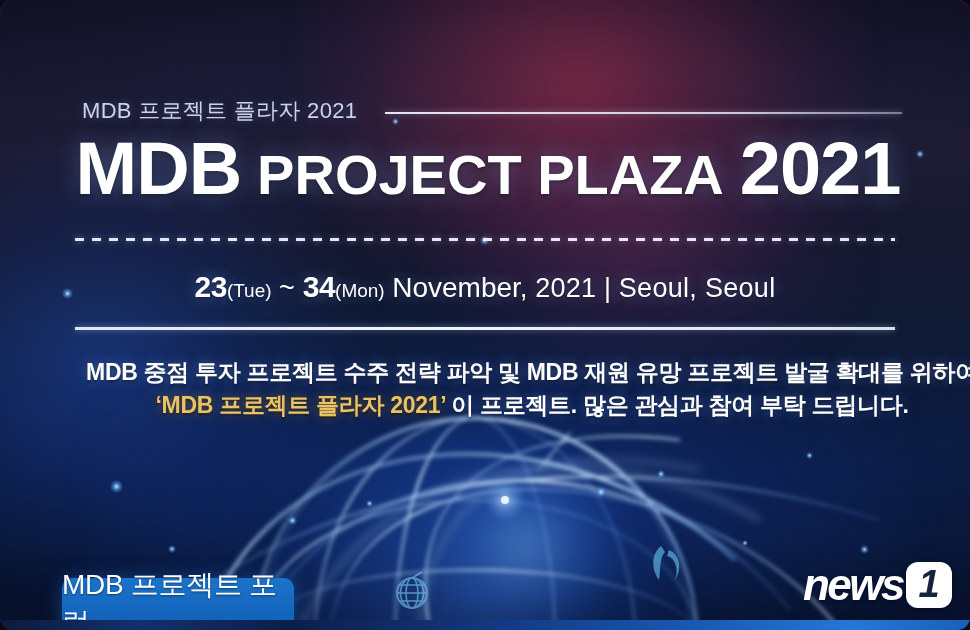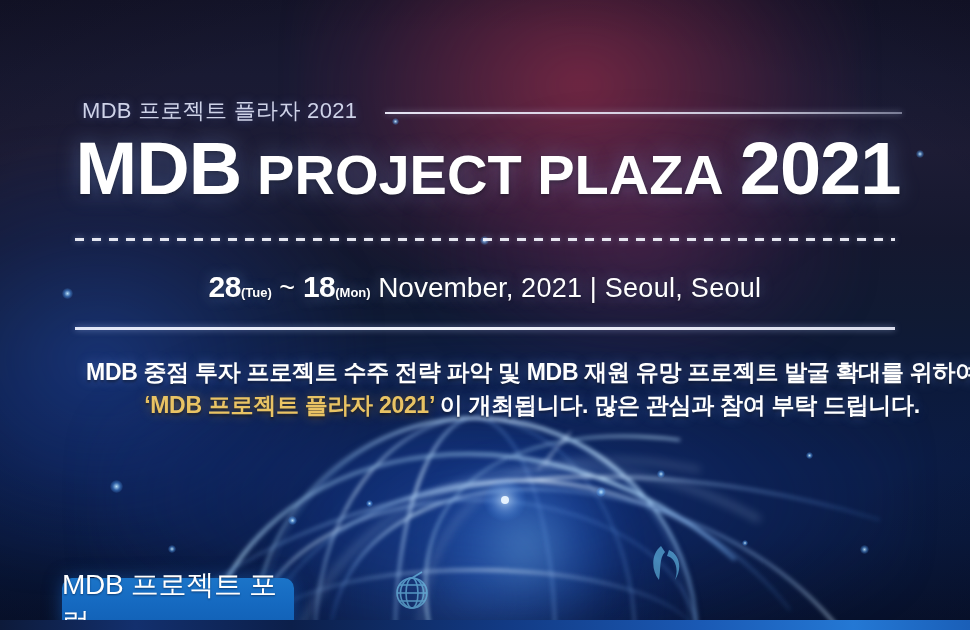--- a/index.html
+++ b/index.html
@@ -8,20 +8,21 @@
     background: #0a0a14;
   }
   #poster {
     position: relative;
     width: 970px;
     height: 630px;
     overflow: hidden;
     font-family: "Liberation Sans", "DejaVu Sans", sans-serif;
     background: #a21caf;
     user-select: none;
+    border-radius: 13px;
   }
 
   
   .bg-base {
     position: absolute;
     inset: 0;
     background:
       linear-gradient(180deg,
         #15152b 0%,
         #191a33 12%,
@@ -190,21 +191,21 @@
     position: absolute;
     left: 0; top: 270px;
     width: 970px;
     text-align: center;
     white-space: nowrap;
     color: #ffffff;
     font-size: 27px;
     text-shadow: 0 0 14px rgba(150,190,255,0.4), 0 1px 3px rgba(0,0,0,0.5);
   }
   .dateline .num { font-weight: 700; font-size: 30px; letter-spacing: -0.5px; }
-  .dateline .day { font-weight: 700; font-size: 13px; }
+  .dateline .day { font-weight: 400; font-size: 19px; }
   .dateline .month { font-weight: 400; font-size: 28px; }
   .dateline .light { font-weight: 400; letter-spacing: 0.3px; }
 
   
   .desc {
     position: absolute;
     left: 0; top: 356px;
     width: 970px;
     text-align: center;
     line-height: 1.42;
@@ -398,36 +399,42 @@
     <div class="kicker-line"></div>
   </div>
 
   <div class="title">
     <span class="big">MDB</span><span class="sp"></span><span class="small">PROJECT PLAZA</span><span class="sp"></span><span class="big">2021</span>
   </div>
 
   <div class="dash-divider"></div>
 
   <div class="dateline">
-    <span class="num">28</span><span class="day">(Tue)</span>
+    <span class="num">23</span><span class="day">(Tue)</span>
     <span class="light">~</span>
-    <span class="num">18</span><span class="day">(Mon)</span>
+    <span class="num">34</span><span class="day">(Mon)</span>
     <span class="month">November,</span>
     <span class="light">2021</span>
     <span class="light">|</span>
     <span class="light">Seoul, Seoul</span>
   </div>
 
   <div class="solid-divider"></div>
 
   <div class="desc">
     <div>MDB 중점 투자 프로젝트 수주 전략 파악 및 MDB 재원 유망 프로젝트 발굴 확대를 위하여</div>
-    <div><span class="gold">‘</span><span class="gold">MDB 프로젝트 플라자 2021</span><span class="gold">’</span><span> 이 개최됩니다. 많은 관심과 참여 부탁 드립니다.</span></div>
+    <div><span class="gold">‘</span><span class="gold">MDB 프로젝트 플라자 2021</span><span class="gold">’</span><span> 이 프로젝트. 많은 관심과 참여 부탁 드립니다.</span></div>
   </div>
 
   <div class="badge">
     <span class="badge-label">MDB 프로젝트 포럼</span>
   </div>
 
   <div class="bottom-strip"></div>
 
+  <div class="news1">
+    <span class="news1-word">news</span>
+    <span class="news1-box">
+      <span class="news1-one">1</span>
+    </span>
+  </div>
 
 </div>
 
 </body></html>

